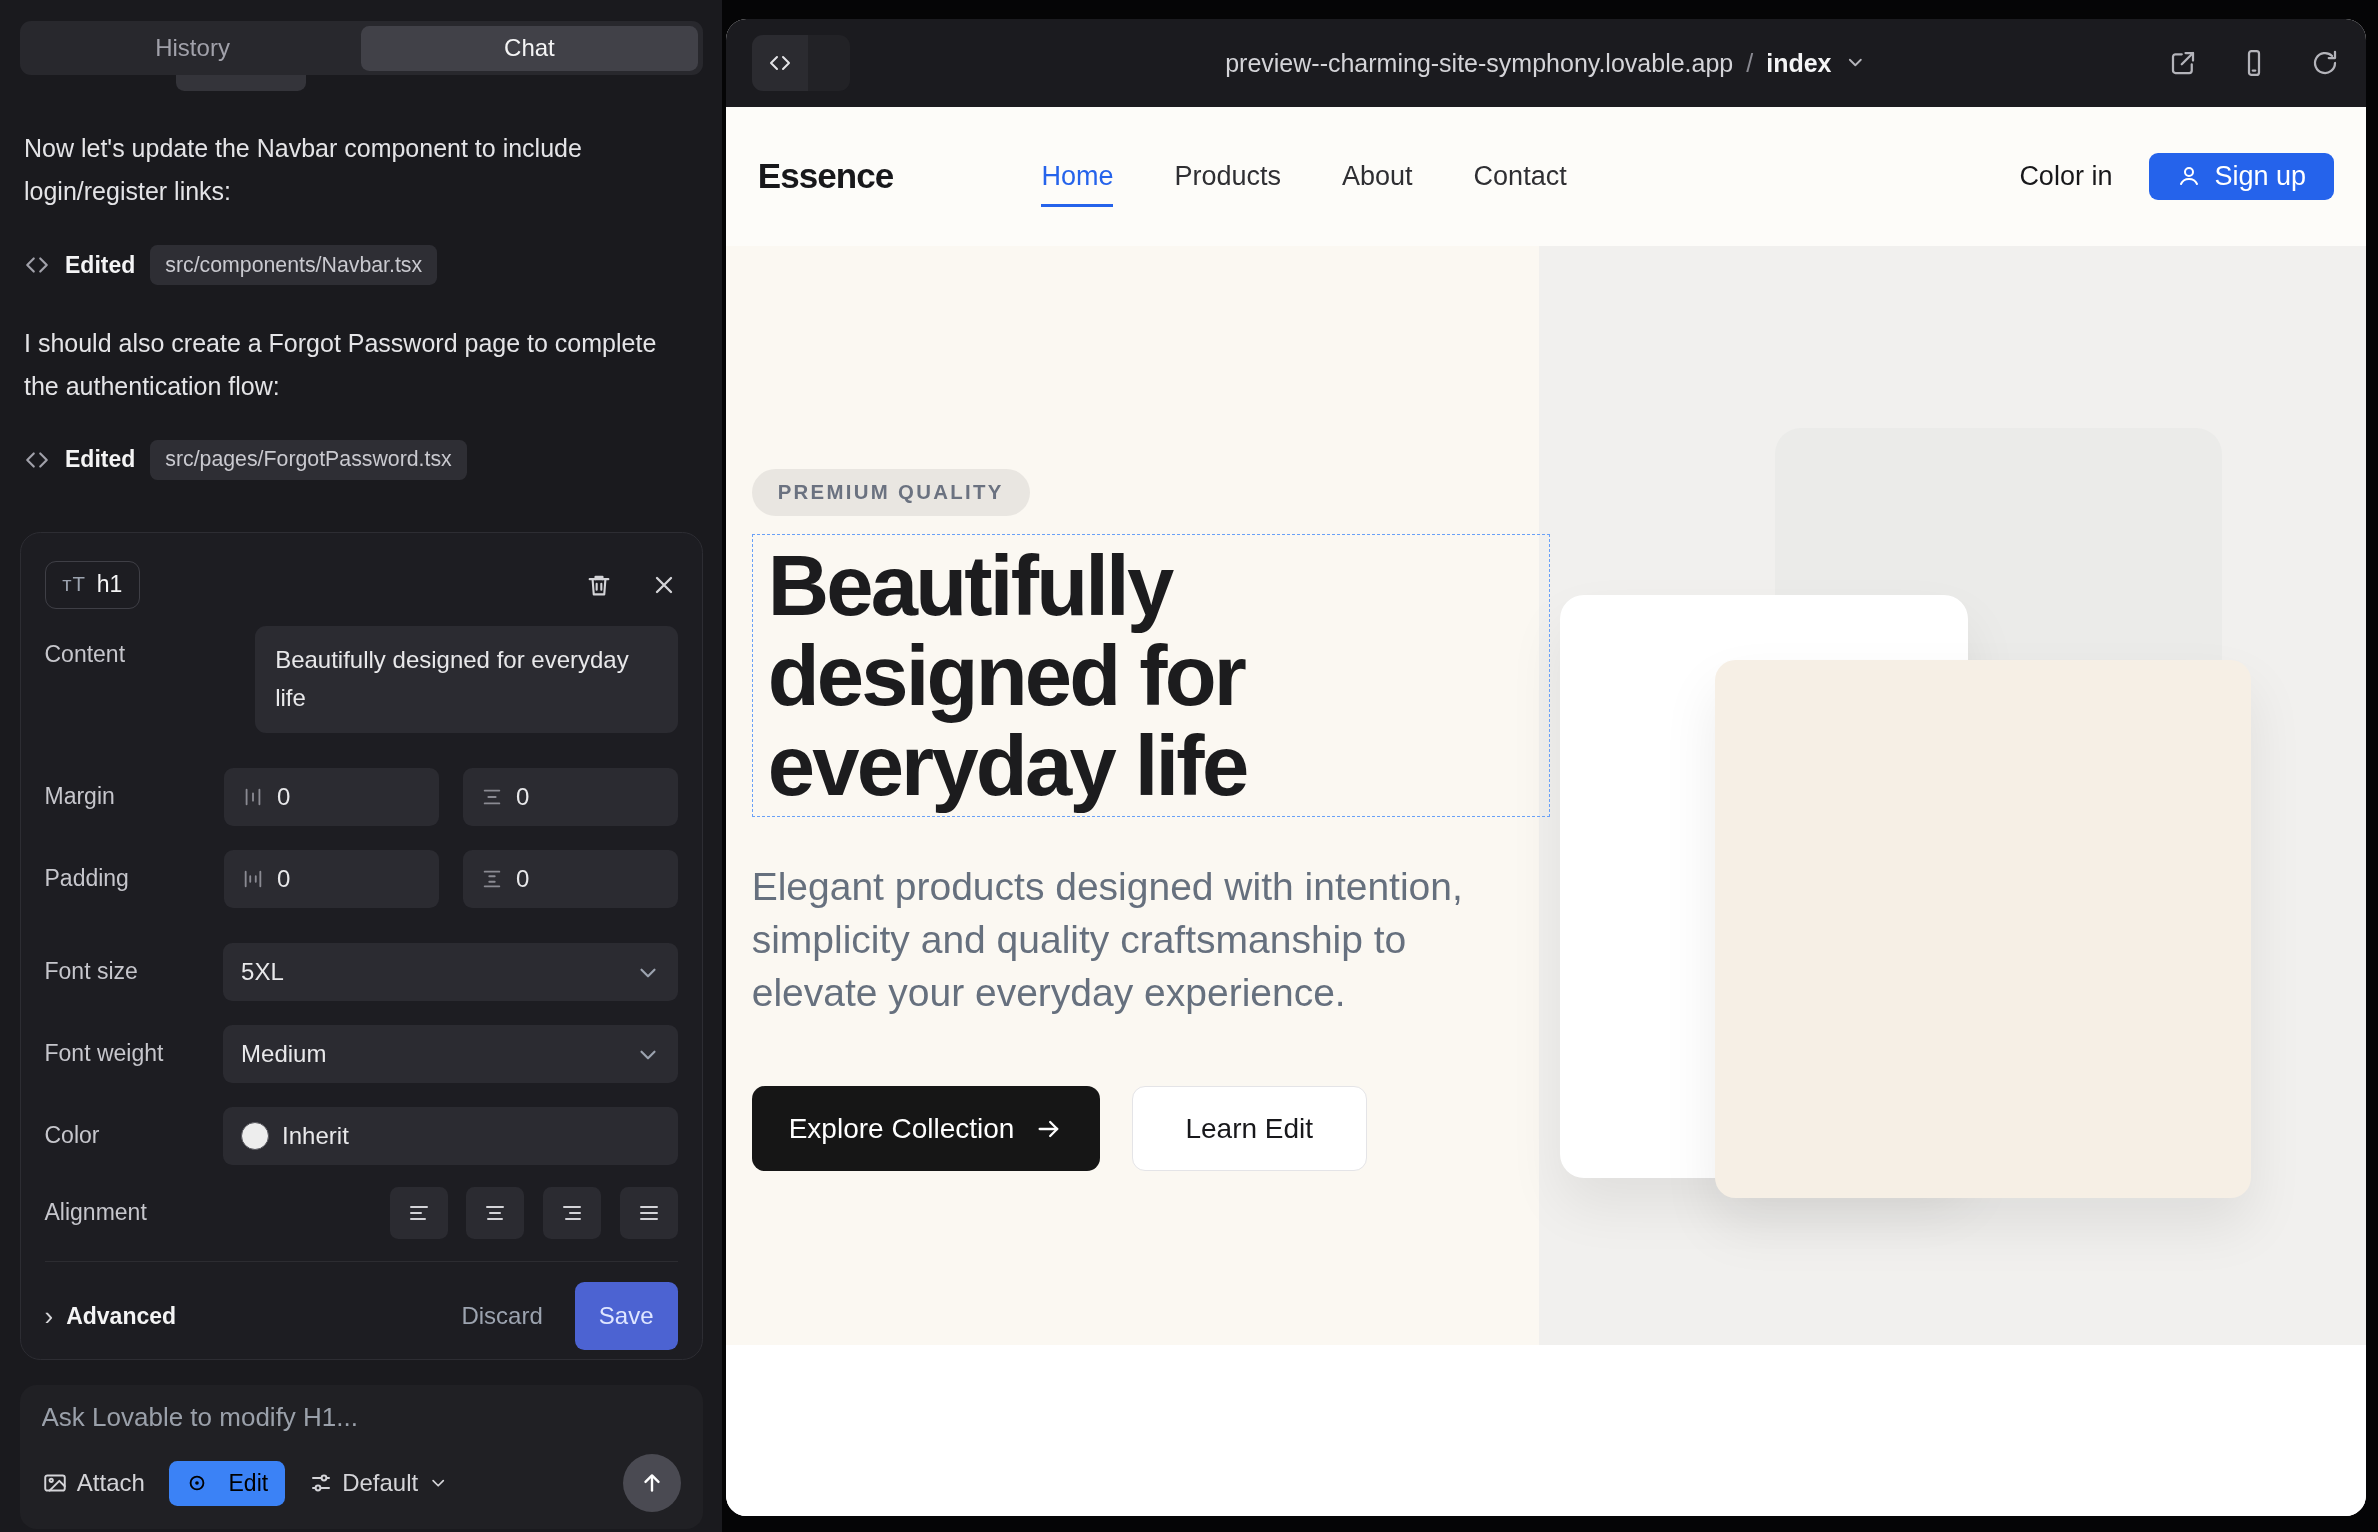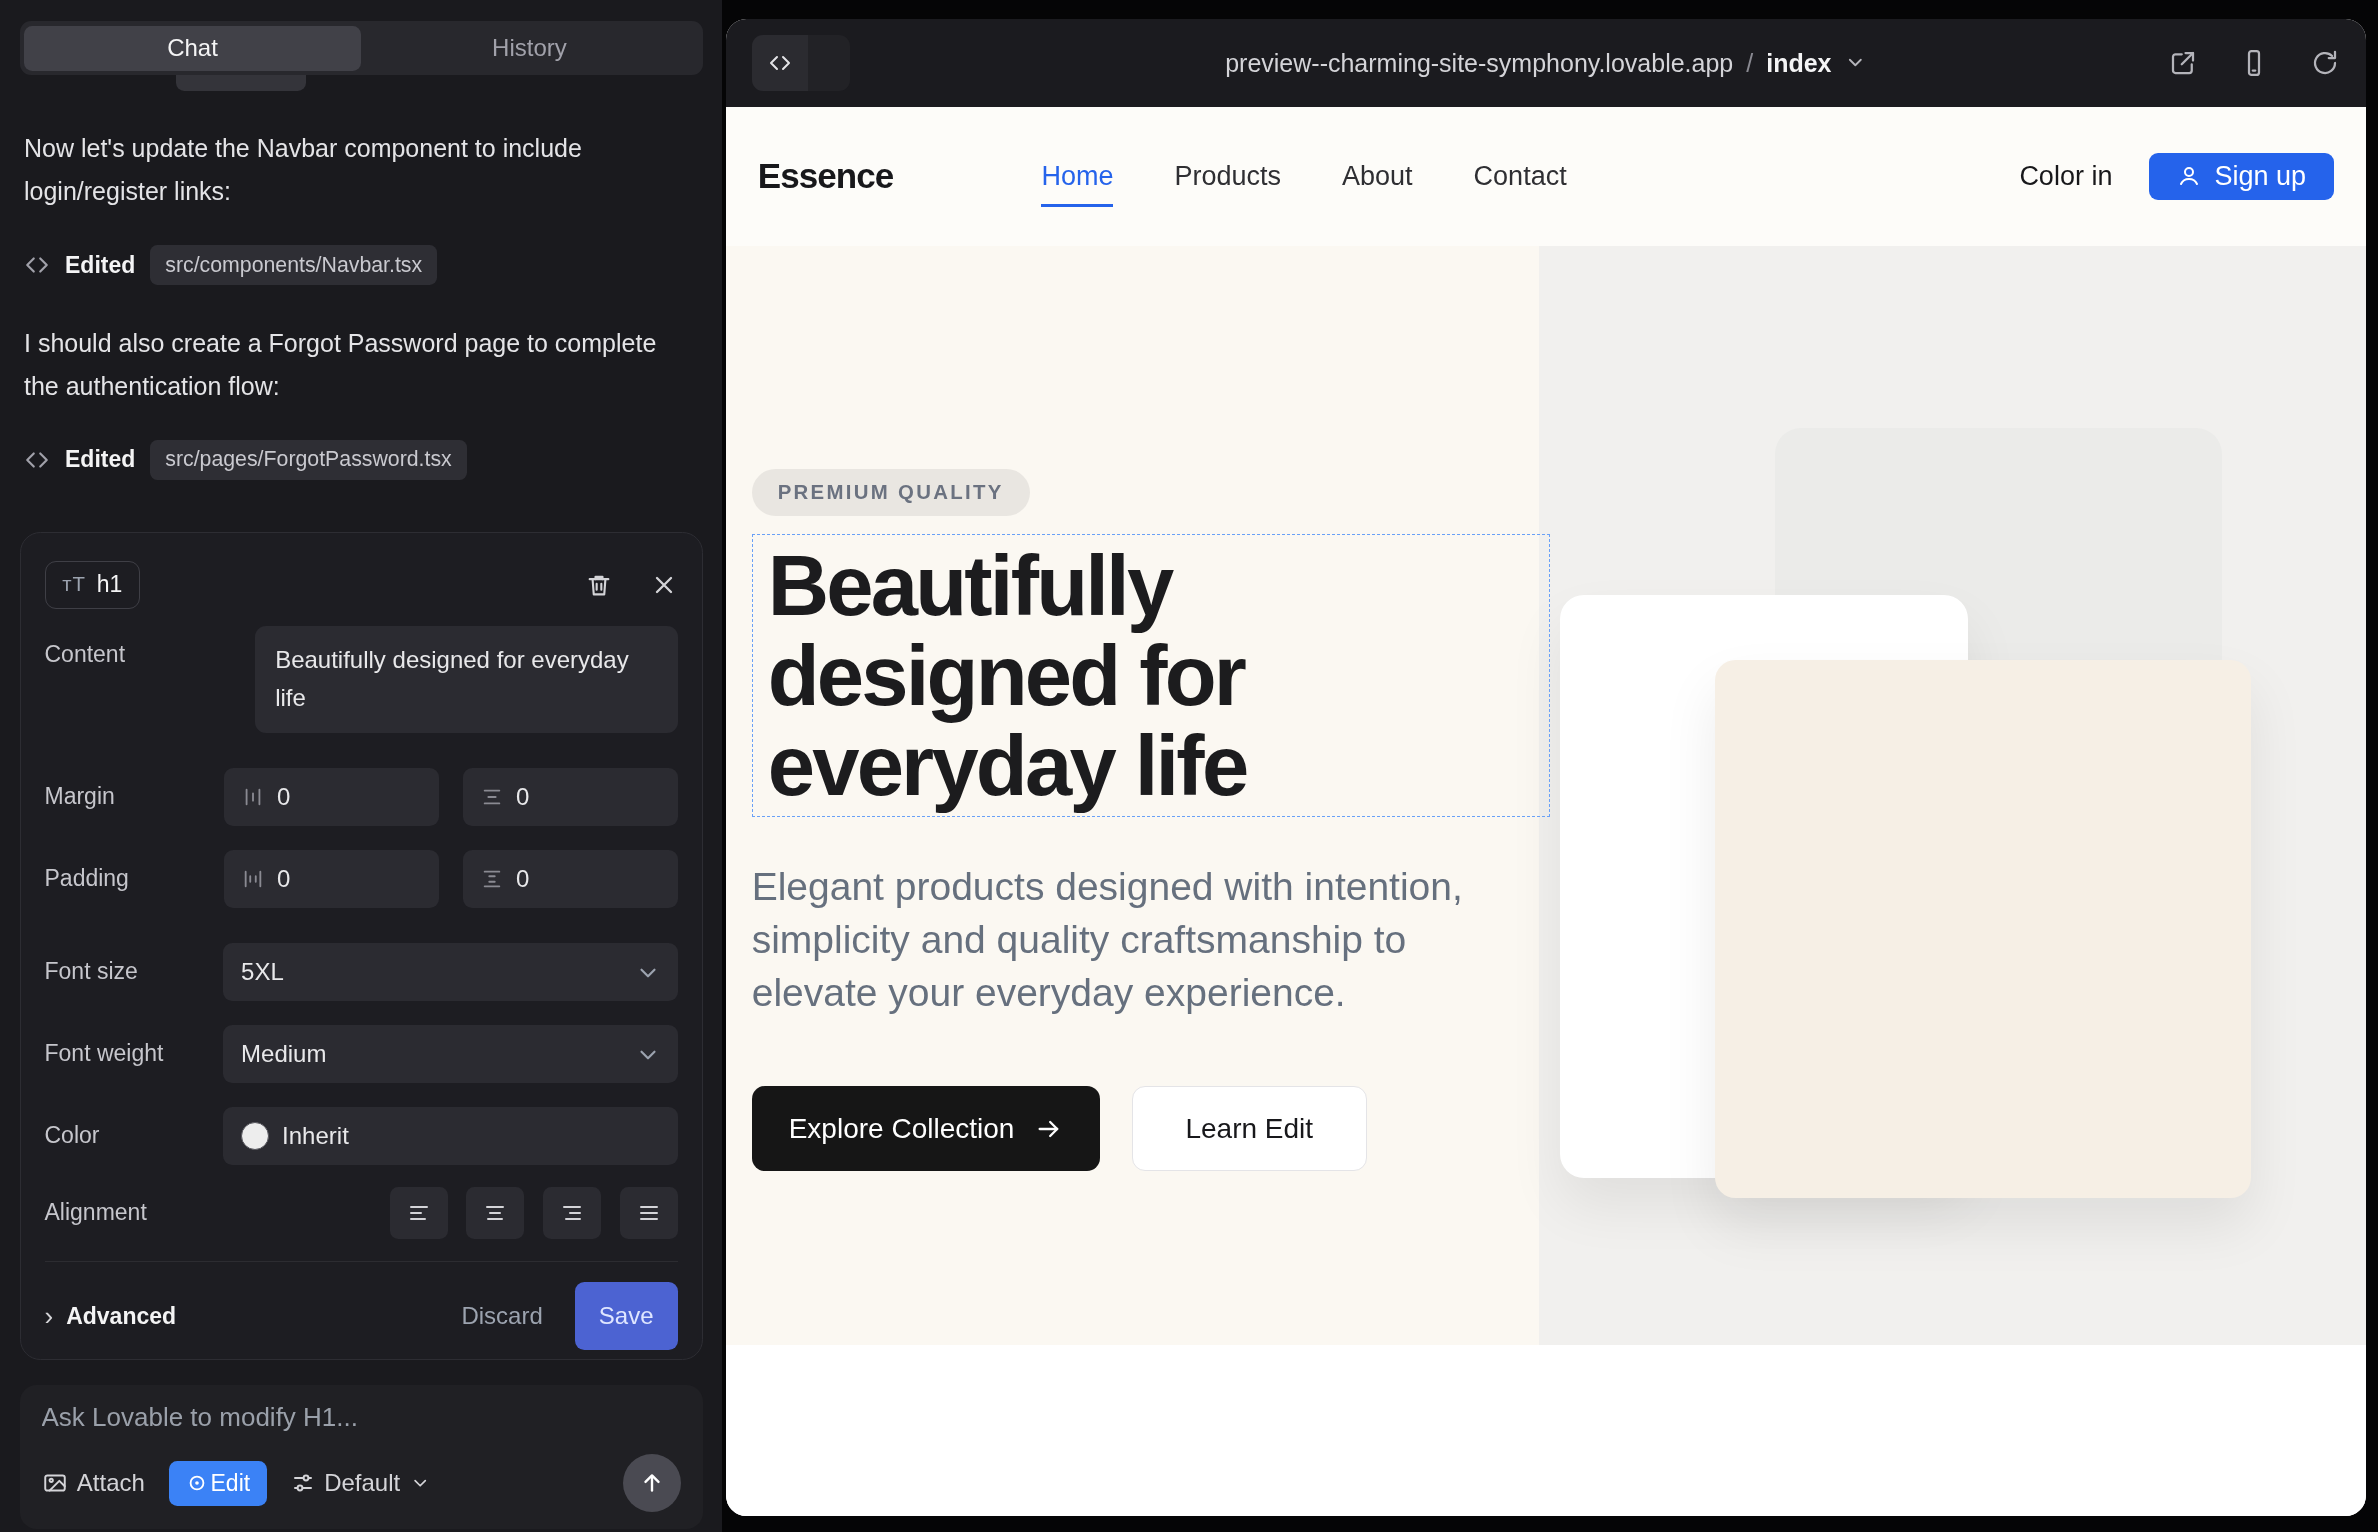--- a/index.html
+++ b/index.html
@@ -59,21 +59,21 @@
   .adv-actions { margin-left:auto; display:flex; align-items:center; gap:32px; }
   .discard-btn { font-size:24px; color:#9ca3af; cursor:pointer; }
   .save-btn { background:#4c63d2; color:#dfe6ff; font-size:24px; border-radius:9.3px; height:68px; padding:0 24px; display:flex; align-items:center; cursor:pointer; }
 
   
   .composer { margin:25px 19.5px 0; width:683px; height:144px; background:#202024; border-radius:16.7px; padding:16.7px 22px; display:flex; flex-direction:column; justify-content:space-between; }
   .composer-input { background:transparent; border:none; outline:none; font-family:"Liberation Sans",sans-serif; font-size:26px; color:#e4e4e7; width:100%; }
   .composer-input::placeholder { color:#9aa0aa; }
   .composer-toolbar { display:flex; align-items:center; gap:24px; }
   .tool { display:flex; align-items:center; gap:9.3px; color:#d4d4d8; font-size:24px; cursor:pointer; }
-  .edit-pill { background:#3b82f6; color:#ffffff; border-radius:8.3px; height:45px; padding:0 16.7px; display:flex; align-items:center; gap:3px; font-size:23px; cursor:pointer; }
+  .edit-pill { background:#3b82f6; color:#000000; border-radius:8.3px; height:45px; padding:0 16.7px; display:flex; align-items:center; gap:21px; font-size:23px; cursor:pointer; }
   .send-btn { margin-left:auto; width:58px; height:58px; border-radius:50%; background:#4a4a52; color:#fff; display:flex; align-items:center; justify-content:center; cursor:pointer; }
 
   
   .right-area { position:absolute; left:722px; top:0; right:0; bottom:0; background:#050506; }
   .preview-window { position:absolute; left:3.7px; top:18.6px; right:12px; bottom:16px; background:#fff; border-radius:20.4px; overflow:hidden; display:flex; flex-direction:column; }
   .preview-header { height:88px; background:#1b1b1f; display:flex; align-items:center; padding:0 26px; position:relative; flex:none; }
   .code-toggle { display:flex; height:56px; border-radius:11px; overflow:hidden; cursor:pointer; }
   .code-toggle .seg1 { width:56px; background:#2b2b30; color:#e4e4e7; display:flex; align-items:center; justify-content:center; }
   .code-toggle .seg2 { width:42px; background:#222226; }
   .url-bar { position:absolute; left:50%; top:50%; transform:translate(-50%,-50%); display:flex; align-items:center; gap:13px; cursor:pointer; }
@@ -113,22 +113,22 @@
   svg { display:block; }
 </style>
 </head>
 <body>
 
 <div class="root">
 
   <div class="left-panel">
     <div class="scroll-chip"></div>
     <div class="tabbar">
+      <div class="tab">History</div>
       <div class="tab active">Chat</div>
-      <div class="tab">History</div>
     </div>
 
     <div class="chat-body">
       <div class="msg">Now let's update the Navbar component to include login/register links:</div>
 
       <div class="edit-row">
         <span class="icon">
           <svg width="26" height="26" viewBox="0 0 24 24" fill="none" stroke="currentColor" stroke-width="2" stroke-linecap="round" stroke-linejoin="round">
               <path d="M9 6L3 12l6 6"></path>
               <path d="M15 6l6 6-6 6"></path>

